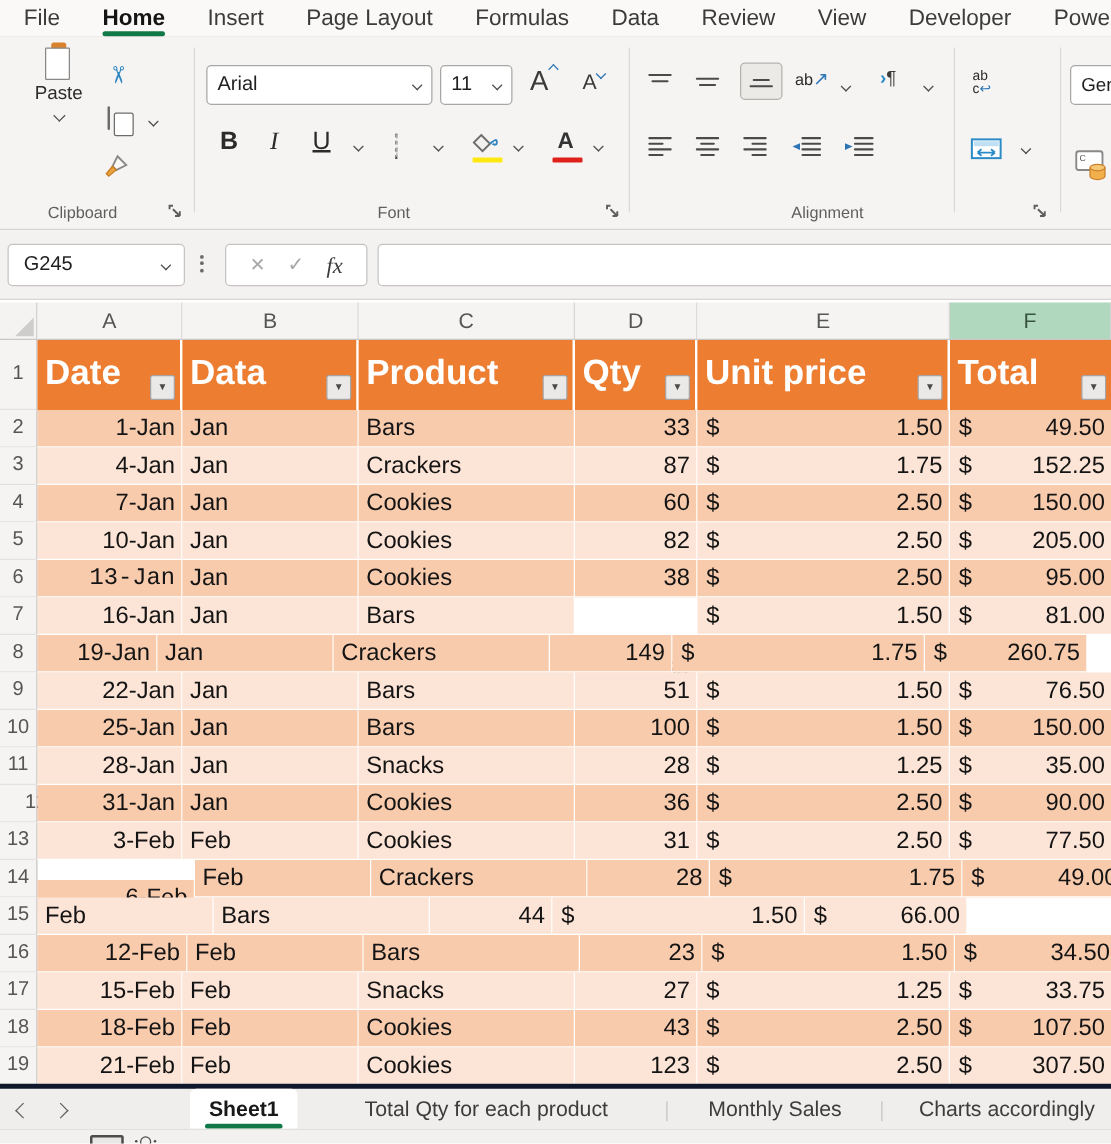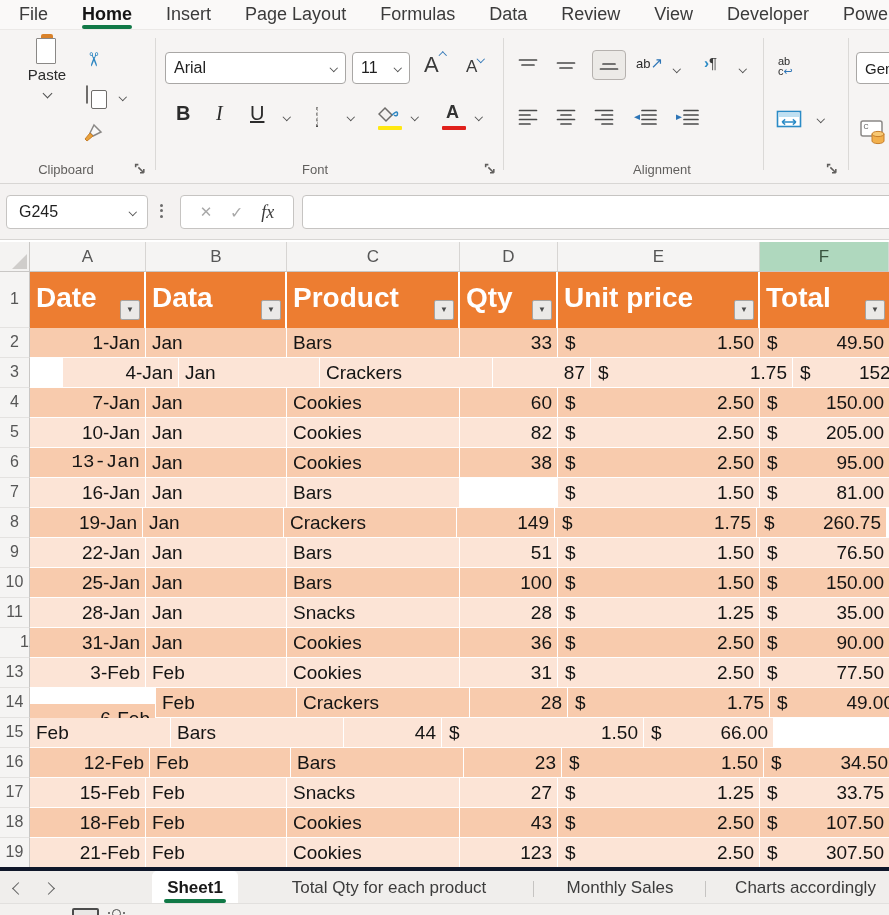--- a/index.html
+++ b/index.html
@@ -337,21 +337,21 @@
           <div class="td money" style="width: 202px;">
             <span>$</span>
             <span>1.50</span>
           </div>
           <div class="td money" style="width: 129px;">
             <span>$</span>
             <span>49.50</span>
           </div>
         </div>
         <div class="trow light">
-          <div class="td r" style="width: 116px; margin-left: 33px;">4-Jan</div>
+          <div class="td r" style="width: 116px;">4-Jan</div>
           <div class="td l" style="width: 141px;">Jan</div>
           <div class="td l" style="width: 173px;">Crackers</div>
           <div class="td r" style="width: 98px;">87</div>
           <div class="td money" style="width: 202px;">
             <span>$</span>
             <span>1.75</span>
           </div>
           <div class="td money" style="width: 129px;">
             <span>$</span>
             <span>152.25</span>
@@ -407,21 +407,21 @@
           <div class="td money" style="width: 202px;">
             <span>$</span>
             <span>1.50</span>
           </div>
           <div class="td money" style="width: 129px;">
             <span>$</span>
             <span>81.00</span>
           </div>
         </div>
         <div class="trow dark">
-          <div class="td r" style="width: 113px;">19-Jan</div>
+          <div class="td r" style="width: 96px;">19-Jan</div>
           <div class="td l" style="width: 141px;">Jan</div>
           <div class="td l" style="width: 173px;">Crackers</div>
           <div class="td r" style="width: 98px;">149</div>
           <div class="td money" style="width: 202px;">
             <span>$</span>
             <span>1.75</span>
           </div>
           <div class="td money" style="width: 129px;">
             <span>$</span>
             <span>260.75</span>

